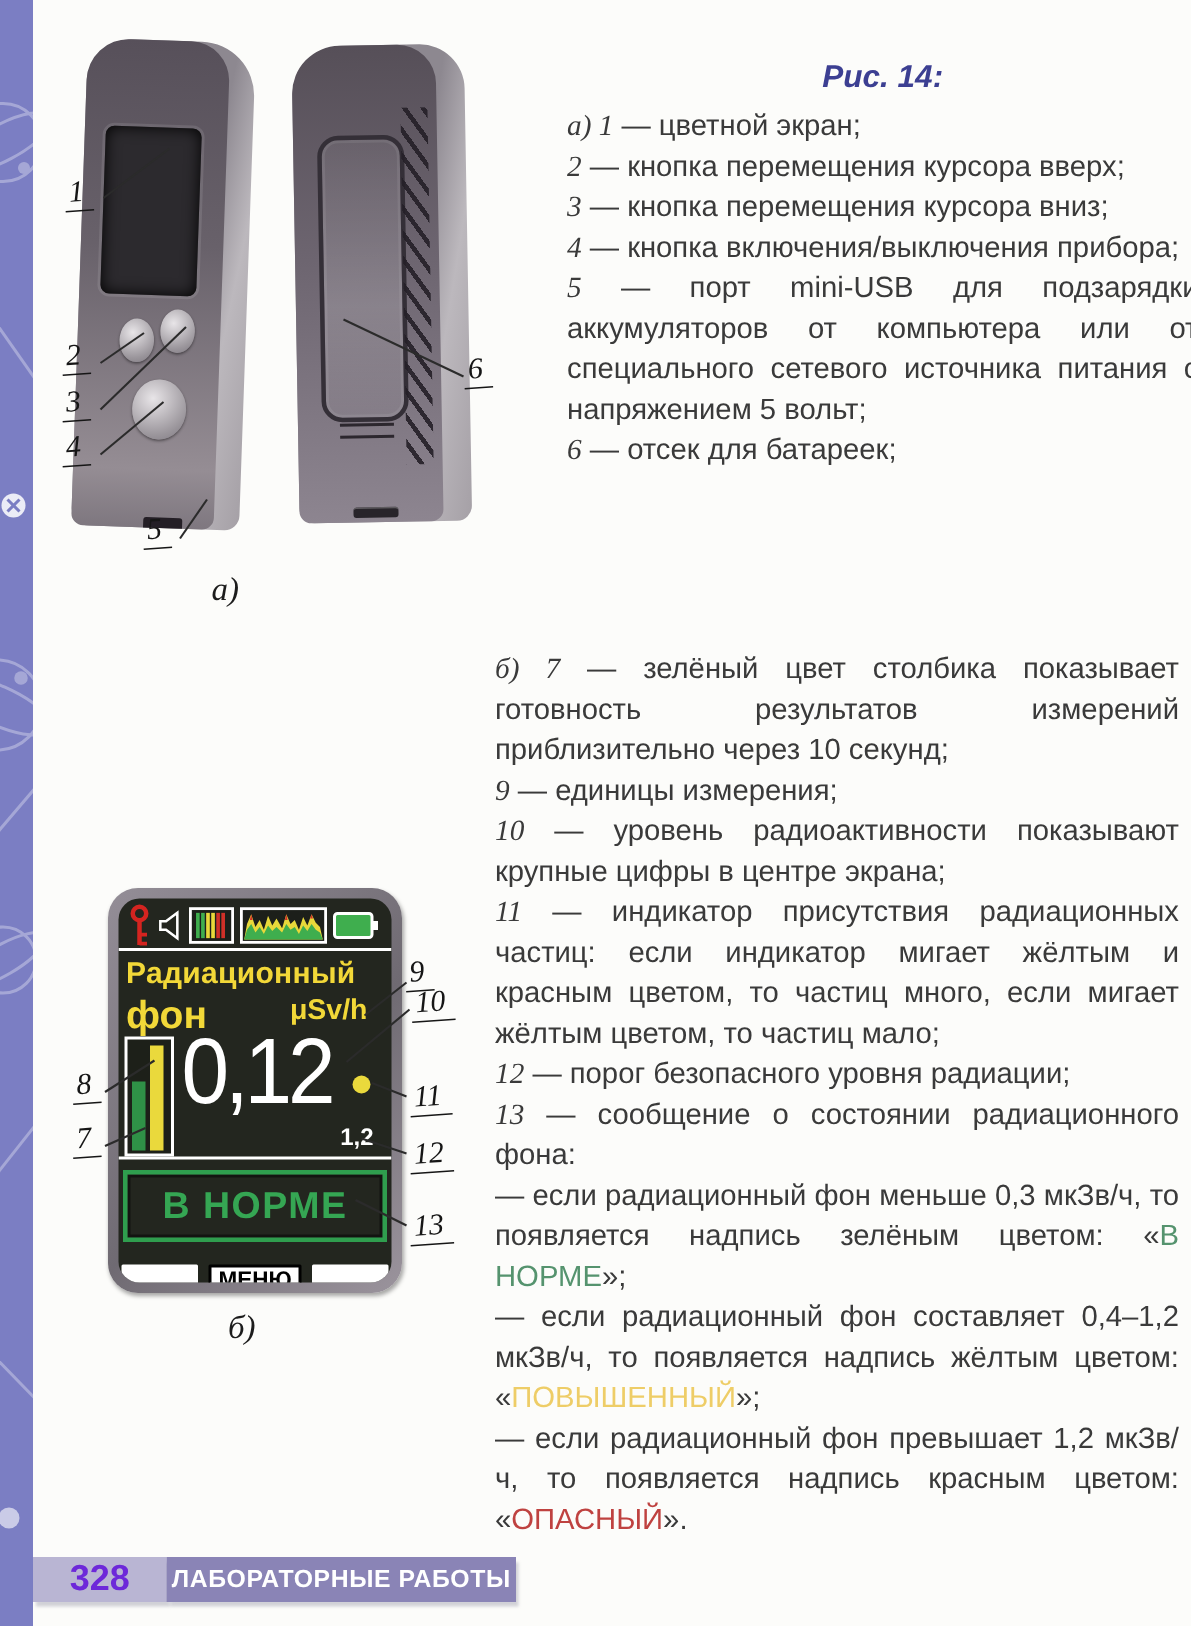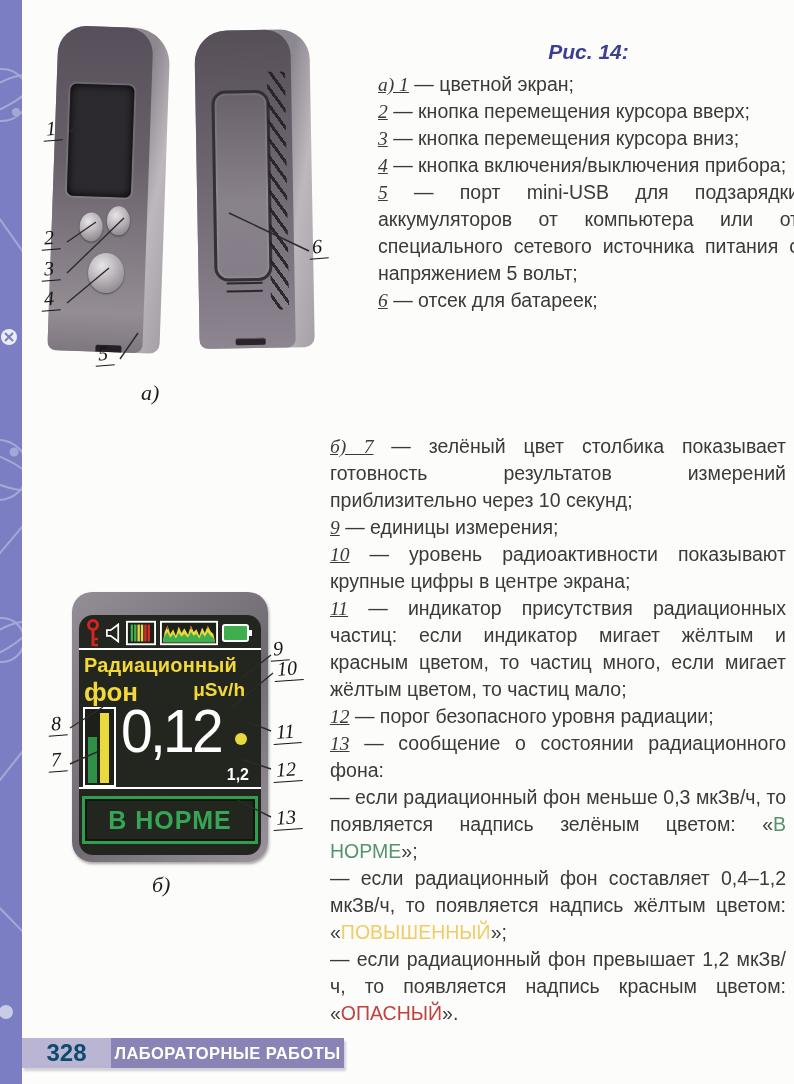--- a/index.html
+++ b/index.html
@@ -39,21 +39,21 @@
   
   .callout{position:absolute;font-family:"Liberation Serif",serif;font-style:italic;font-size:20px;color:#161616;
      line-height:1;padding:0 6px 2px 3px;border-bottom:1.6px solid #161616;transform:rotate(-4deg);z-index:3;}
   .leads{position:absolute;left:0;top:0;z-index:2;pointer-events:none;}
   .fig-caption{position:absolute;font-family:"Liberation Serif",serif;font-style:italic;font-size:22px;color:#1c1c1c;z-index:3;}
 
   
   .figure-b{position:absolute;left:40px;top:580px;width:330px;height:340px;}
   .scr-device{position:absolute;left:32px;top:12px;width:196px;height:270px;border-radius:20px;
      background:linear-gradient(135deg,#948e97,#6f6a72 55%,#9b949d);box-shadow:1px 2px 3px rgba(0,0,0,.35);}
-  .scr-inner{position:absolute;inset:7px;background:#23261f;border-radius:14px;overflow:hidden;margin-top:16px;}
+  .scr-inner{position:absolute;inset:7px;background:#23261f;border-radius:14px;overflow:hidden;}
   .status-row{position:absolute;left:7px;top:4px;right:4px;height:28px;display:flex;align-items:center;gap:4px;}
   .hr1{position:absolute;left:0;right:0;top:33px;height:2px;background:#fff;}
   .scr-title1{position:absolute;left:5px;top:39px;font-size:20px;font-weight:bold;color:#f2d838;letter-spacing:.2px;}
   .scr-title2{position:absolute;left:5px;top:62px;font-size:26px;font-weight:bold;color:#f2d838;}
   .scr-unit{position:absolute;right:16px;top:64px;font-size:19px;font-weight:bold;color:#f2d838;}
   .bars-box{position:absolute;left:4px;top:92px;width:29px;height:76px;border:2px solid #fff;background:#1d2019;}
   .bar-green{position:absolute;left:3px;bottom:2px;width:9px;height:46px;background:#2f9147;}
   .bar-yellow{position:absolute;left:15px;bottom:2px;width:9px;height:70px;background:#ead93c;}
   .scr-reading{position:absolute;left:42px;top:80px;width:120px;font-size:62px;font-weight:500;color:#fff;
      letter-spacing:-3px;white-space:nowrap;transform:scaleX(.92);transform-origin:left;}
@@ -66,28 +66,28 @@
   .btn-row{position:absolute;left:2px;right:2px;top:244px;height:21px;display:flex;gap:7px;}
   .wbtn{flex:1;background:#fff;border-radius:1px;}
   .wbtn.menu{flex:1.15;border:2px solid #000;display:flex;align-items:center;justify-content:center;
      font-size:15px;font-weight:bold;color:#000;background:#fff;}
 
   
   .text-a{position:absolute;left:378px;top:40px;width:421px;}
   .text-b{position:absolute;left:330px;top:433px;width:456px;}
   .fig-title{margin:0 0 7px;text-align:center;font-size:21px;font-style:italic;font-weight:bold;color:#3c3f92;}
   .text-a p,.text-b p{margin:0;font-size:19.5px;line-height:27px;color:#3a3a3a;text-align:justify;}
-  .num{font-family:"Liberation Serif",serif;font-style:italic;text-decoration:underline;}
+  .num{font-family:"Liberation Serif",serif;font-style:italic;}
   .w-green{color:#55936e;}
   .w-yellow{color:#eecd67;}
   .w-red{color:#bf4240;}
 
   
   .footer-num{position:absolute;left:22px;top:1038px;width:89px;height:30px;background:#b9b5d3;
-     display:flex;align-items:center;justify-content:center;font-size:24px;font-weight:600;color:#0c4a6e;
+     display:flex;align-items:center;justify-content:center;font-size:24px;font-weight:600;color:#6d28d9;
      box-shadow:2px 3px 2px rgba(130,130,150,.35);}
   .footer-label{position:absolute;left:111px;top:1038px;width:233px;height:30px;background:#8a84b6;
      display:flex;align-items:center;justify-content:center;font-size:16.5px;font-weight:bold;color:#fff;
      letter-spacing:.4px;box-shadow:2px 3px 2px rgba(130,130,150,.35);}
 </style>
 </head>
 <body>
 
 <div class="page">
 

